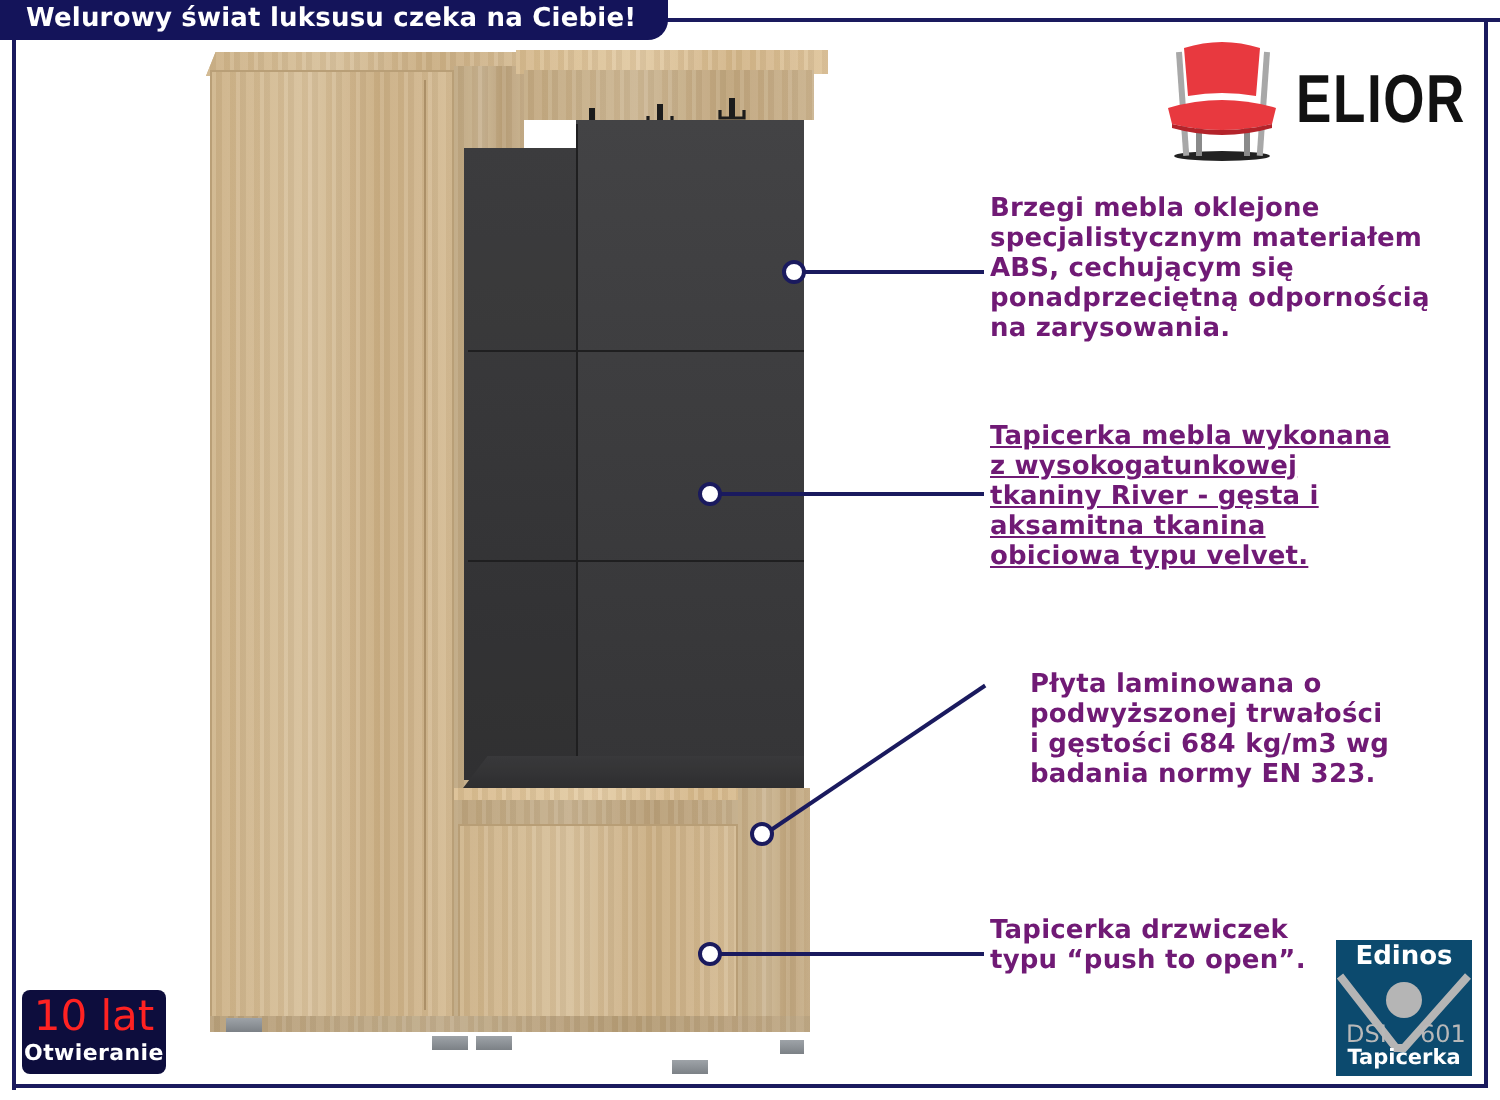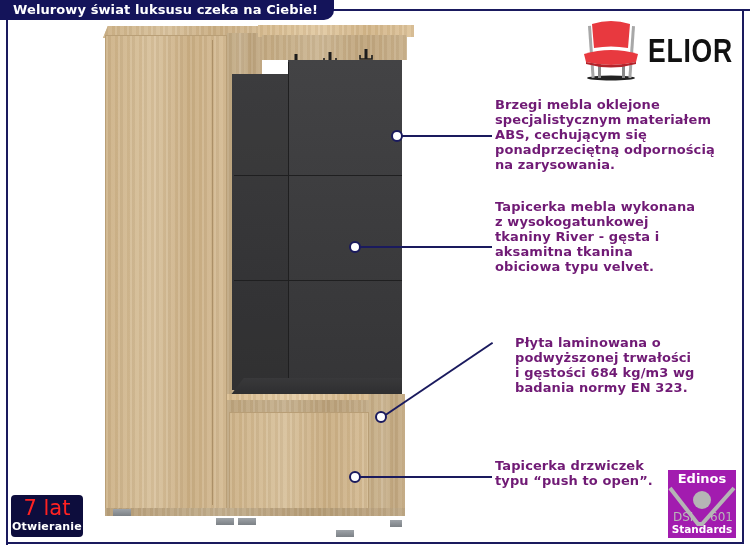--- a/index.html
+++ b/index.html
@@ -73,21 +73,21 @@
 
   
   .warranty {
     position: absolute; left: 11px; top: 495px; width: 72px; height: 42px; background: #0d0d3d;
     border-radius: 4px; text-align: center; color: #fff;
   }
   .warranty-big { display: block; font-family: "DejaVu Sans", sans-serif; font-size: 21px; color: #ff2222; line-height: 24px; padding-top: 1px; font-weight: normal; }
   .warranty-small { display: block; font-family: "DejaVu Sans", sans-serif; font-size: 11px; font-weight: bold; line-height: 14px; letter-spacing: 0.2px; }
 
   .edinos {
-    position: absolute; left: 668px; top: 470px; width: 68px; height: 68px; background: #a21caf;
+    position: absolute; left: 668px; top: 470px; width: 68px; height: 68px; background: #0c4a6e;
     color: #fff; overflow: hidden;
   }
   .edinos-title { position: absolute; left: 0; top: 0; width: 68px; text-align: center; font-family: "DejaVu Sans", sans-serif; font-weight: bold; font-size: 13px; line-height: 17px; }
   .edinos-dsi { position: absolute; left: 5px; top: 40px; font-size: 12px; color: #b8b8b8; font-family: "DejaVu Sans", sans-serif; }
   .edinos-num { position: absolute; left: 42px; top: 40px; font-size: 12px; color: #b8b8b8; font-family: "DejaVu Sans", sans-serif; }
   .edinos-std { position: absolute; left: 0; top: 53px; width: 68px; text-align: center; font-size: 10.5px; font-weight: bold; font-family: "DejaVu Sans", sans-serif; }
 </style>
 </head>
 <body>
 
@@ -164,39 +164,39 @@
 <div class="dot" style="left:375px;top:411px;"></div>
 
 <div class="callout-line" style="left:360px;top:476px;width:132px;"></div>
 <div class="dot" style="left:349px;top:471px;"></div>
 
 <div class="callout-text" style="top:97px;">Brzegi mebla oklejone
 specjalistycznym materiałem
 ABS, cechującym się
 ponadprzeciętną odpornością
 na zarysowania.</div>
-<div class="callout-text" style="top:199px;">Tapicerka mebla wykonana
+<div class="callout-text" style="top:211px;text-decoration:underline;">Tapicerka mebla wykonana
 z wysokogatunkowej
 tkaniny River - gęsta i
 aksamitna tkanina
 obiciowa typu velvet.</div>
 <div class="callout-text" style="top:335px;margin-left:20px;">Płyta laminowana o
 podwyższonej trwałości
 i gęstości 684 kg/m3 wg
 badania normy EN 323.</div>
 <div class="callout-text" style="top:458px;">Tapicerka drzwiczek
 typu “push to open”.</div>
 
 <div class="warranty">
-  <span class="warranty-big">7 lat</span>
+  <span class="warranty-big">10 lat</span>
   <span class="warranty-small">Otwieranie</span>
 </div>
 
 <div class="edinos">
   <div class="edinos-title">Edinos</div>
   <svg class="abs" style="left:0;top:16px;" width="68" height="40" viewBox="0 0 68 40">
     <path d="M2 2 L30 38 L34 38 L66 2" stroke="#b5b5b5" stroke-width="4" fill="none"></path>
     <circle cx="34" cy="14" r="9" fill="#b5b5b5"></circle>
   </svg>
   <div class="edinos-dsi">DSI</div>
   <div class="edinos-num">601</div>
-  <div class="edinos-std">Standards</div>
+  <div class="edinos-std">Tapicerka</div>
 </div>
 
 </body></html>

